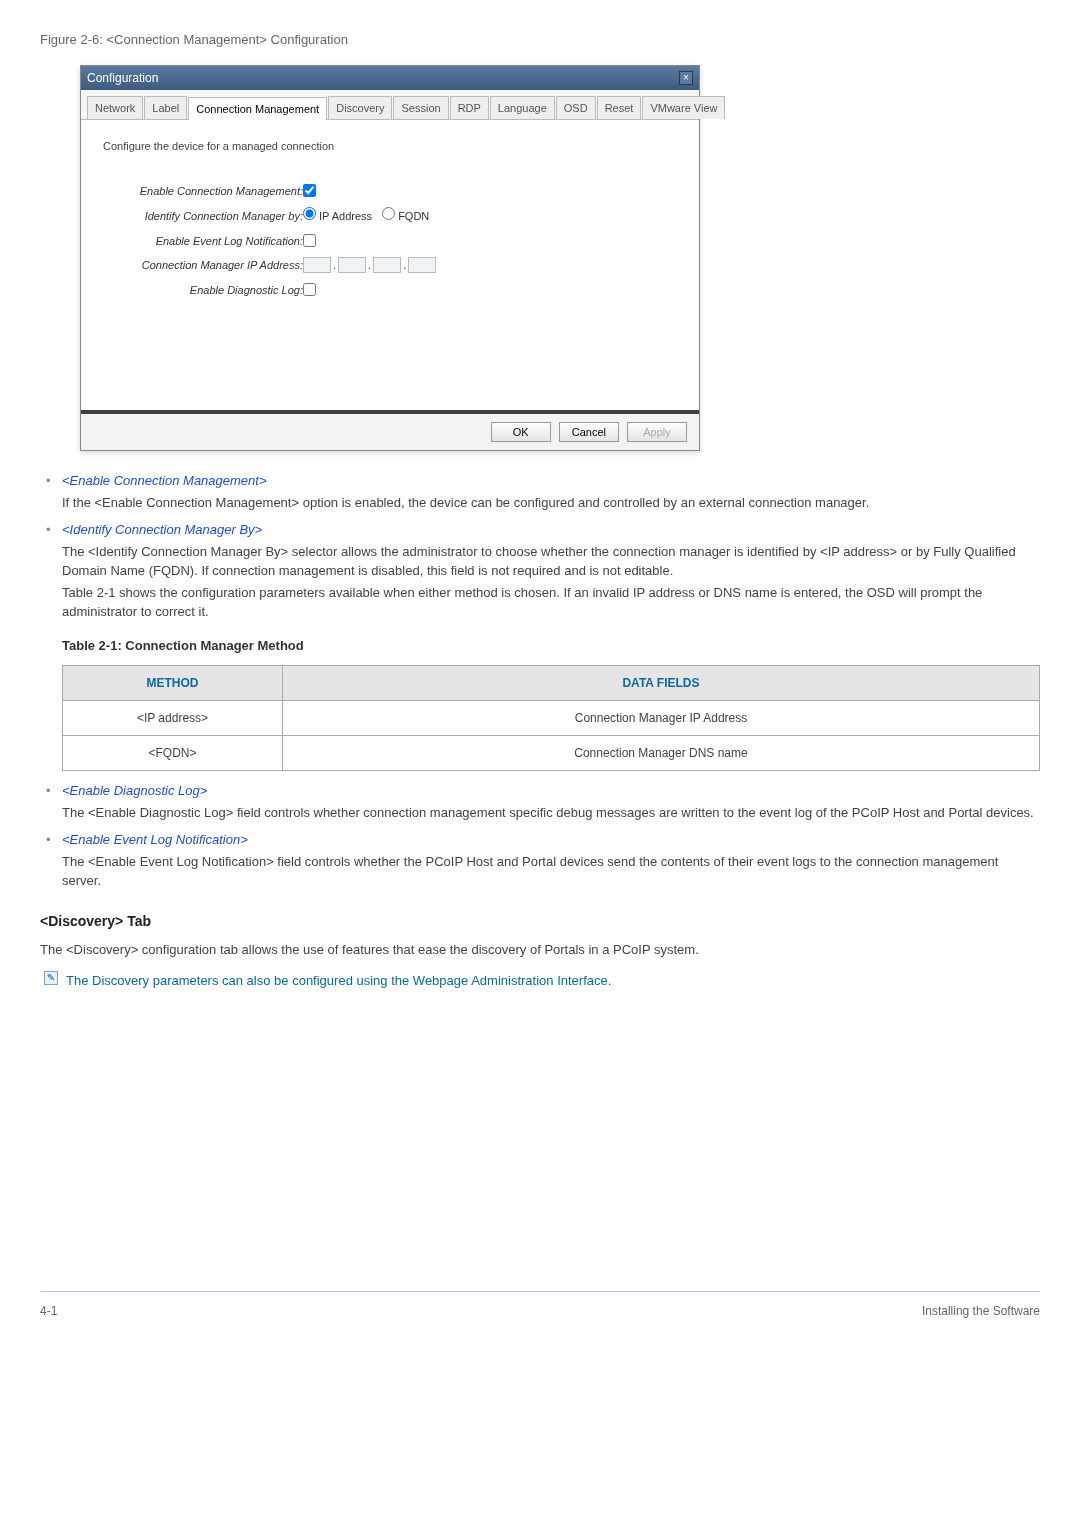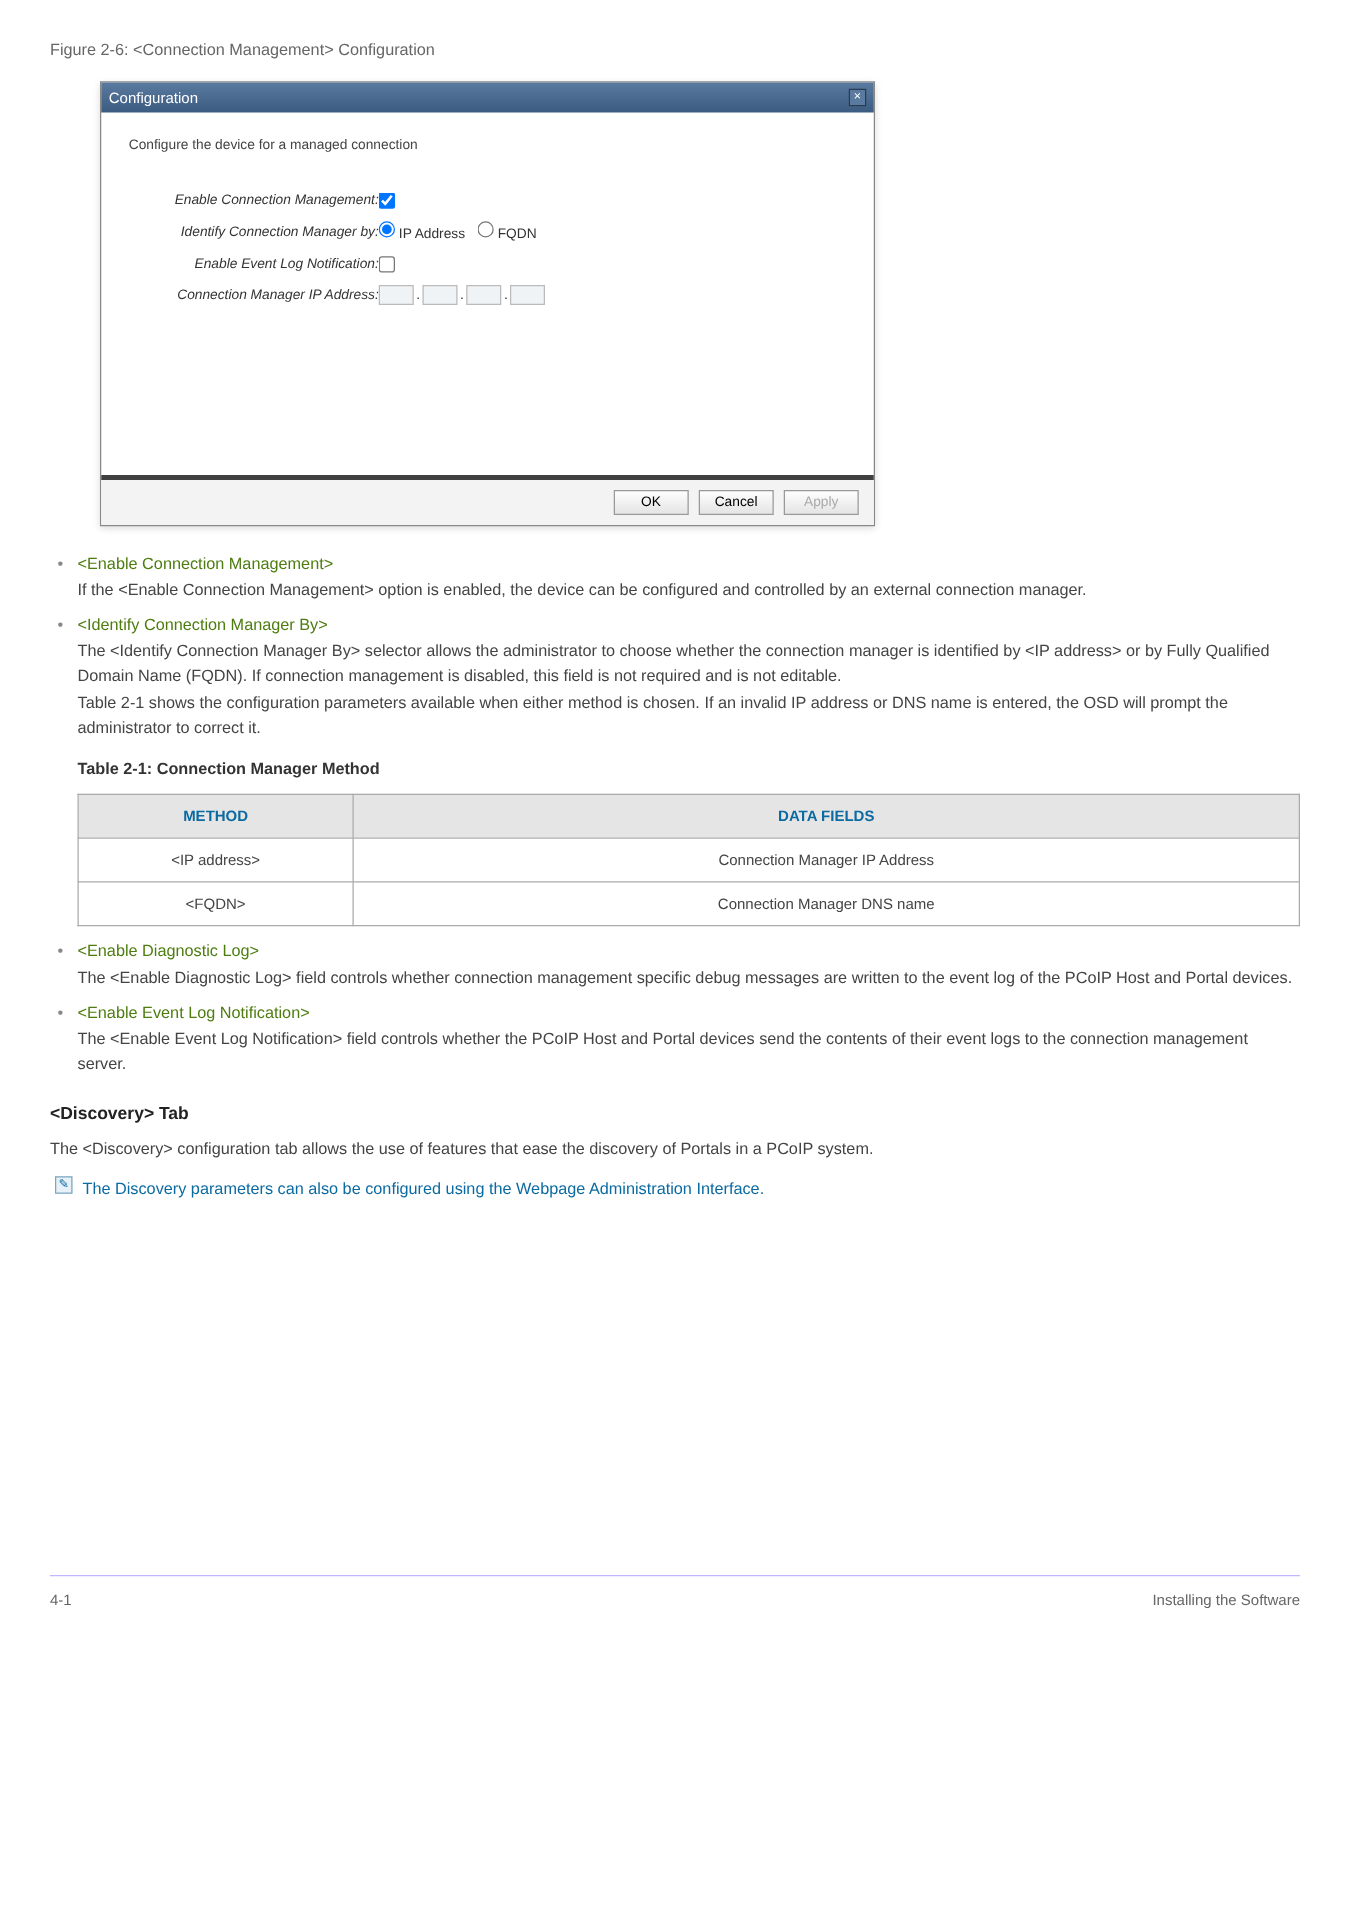--- a/index.html
+++ b/index.html
@@ -139,21 +139,22 @@
     content: "•";
     position: absolute;
     left: 6px;
     color: #888;
   }
   ul.bullets p {
     margin-top: 2px;
     color: #444;
   }
   .bullet-title {
-    color: #4d7c0f;
+    color: #1d4ed8;
+    font-style: italic;
   }
   .para {
     margin-top: 4px;
     color: #444;
   }
 
   .table-caption {
     font-weight: bold;
     margin: 14px 0 10px 22px;
     color: #333;
@@ -228,20 +229,32 @@
 <body>
 
 <p class="figure-caption">Figure 2-6: &lt;Connection Management&gt; Configuration</p>
 
 <div class="dialog-wrap">
   <div class="dialog">
     <div class="dialog-titlebar">
       <span>Configuration</span>
       <span class="close">×</span>
     </div>
+    <div class="tab-row">
+      <div class="tab">Network</div>
+      <div class="tab">Label</div>
+      <div class="tab active">Connection Management</div>
+      <div class="tab">Discovery</div>
+      <div class="tab">Session</div>
+      <div class="tab">RDP</div>
+      <div class="tab">Language</div>
+      <div class="tab">OSD</div>
+      <div class="tab">Reset</div>
+      <div class="tab">VMware View</div>
+    </div>
     <div class="dialog-body">
       <p class="instr">Configure the device for a managed connection</p>
 
       <div class="form-row">
         <label class="lbl">Enable Connection Management:</label>
         <div class="controls">
             <input type="checkbox" checked="" style="">
           </div>
       </div>
       <div class="form-row">
@@ -257,20 +270,26 @@
             <input type="checkbox" style="">
           </div>
       </div>
       <div class="form-row">
         <label class="lbl">Connection Manager IP Address:</label>
         <div class="controls">
           <div class="ip-group">
             <span class="ip-box"></span>.<span class="ip-box"></span>.<span class="ip-box"></span>.<span class="ip-box"></span>
           </div>
         </div>
+      </div>
+      <div class="form-row">
+        <label class="lbl">Enable Diagnostic Log:</label>
+        <div class="controls">
+            <input type="checkbox" style="">
+          </div>
       </div>
     </div>
     <div class="dialog-footer">
       <button class="dlg-btn">OK</button>
       <button class="dlg-btn">Cancel</button>
       <button class="dlg-btn disabled">Apply</button>
     </div>
   </div>
 </div>
 

